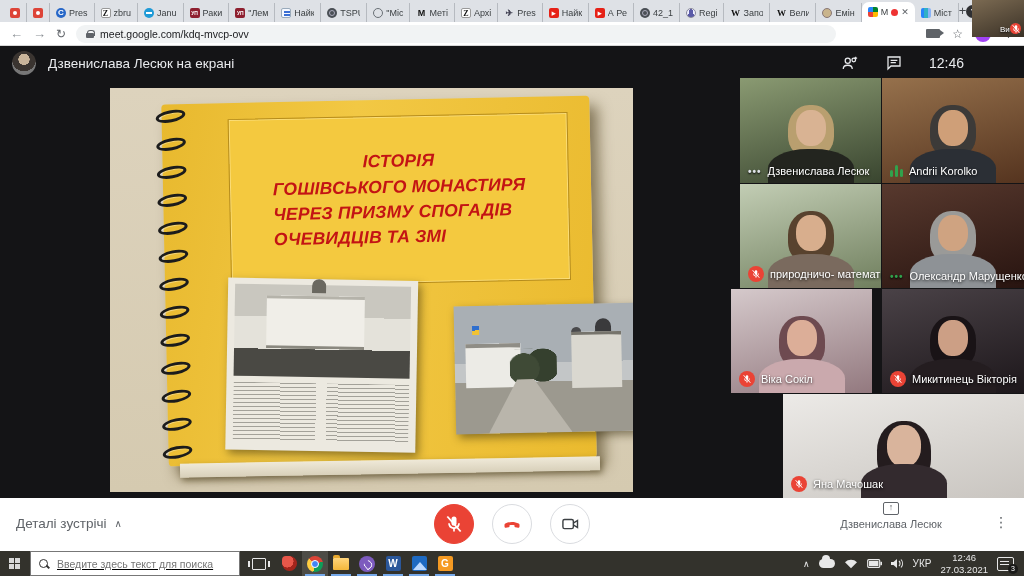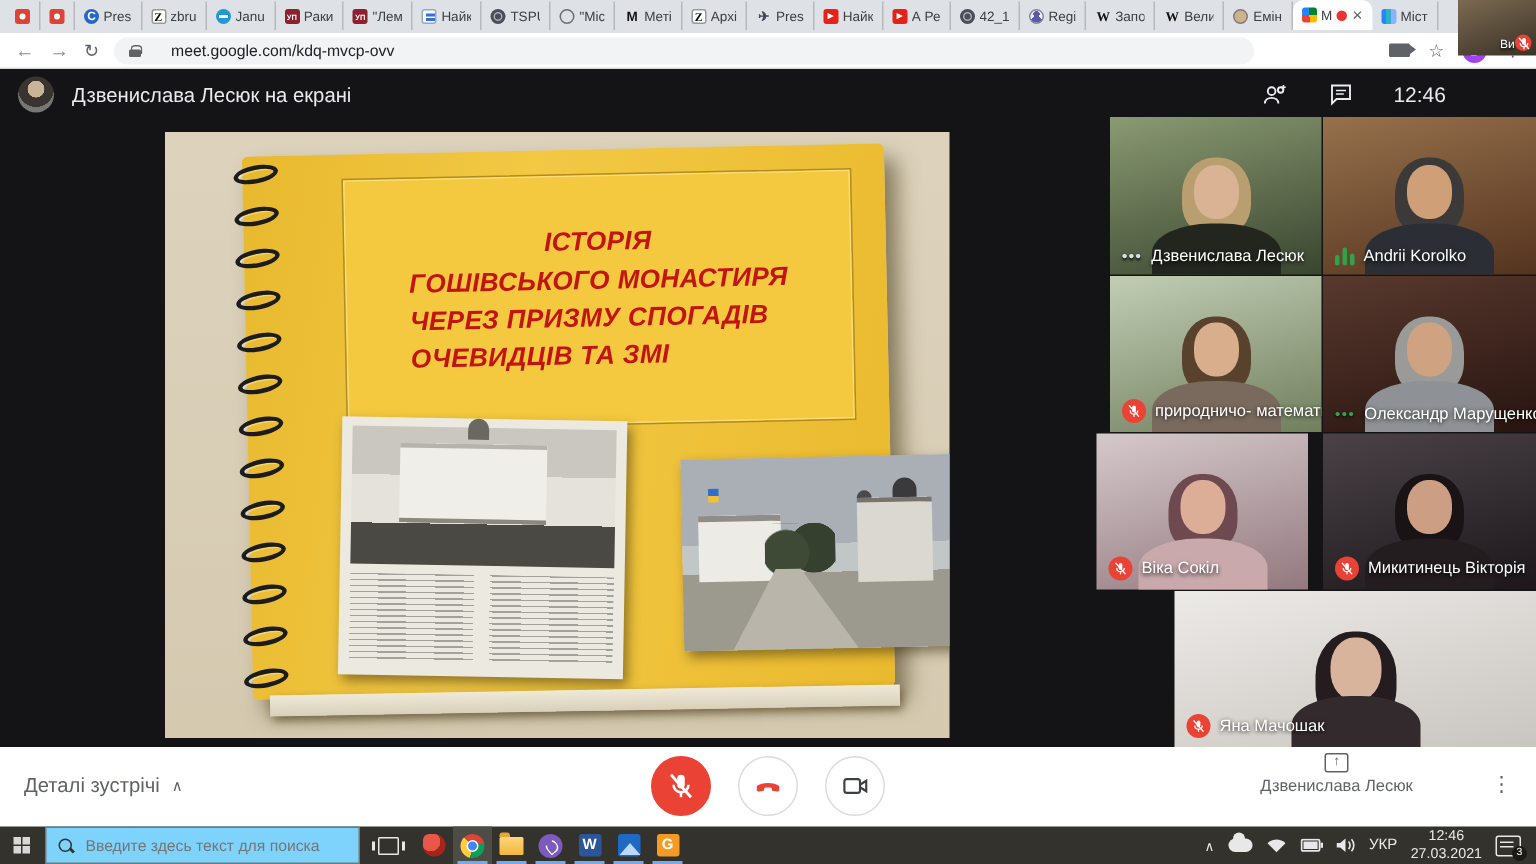--- a/index.html
+++ b/index.html
@@ -1,21 +1,21 @@
 <!DOCTYPE html>
 <html><head>
 <meta charset="utf-8">
 <style>
   * { margin:0; padding:0; box-sizing:border-box; }
   html,body { width:1024px; height:576px; }
   body { font-family:"Liberation Sans", sans-serif; overflow:hidden; background:#000; }
   #app { position:relative; width:1024px; height:576px; background:#18181a; }
 
   
-  .tabbar { position:absolute; left:0; top:0; width:1024px; height:22px; background:#dee1e6; display:flex; align-items:flex-start;flex-direction:column; }
+  .tabbar { position:absolute; left:0; top:0; width:1024px; height:22px; background:#dee1e6; display:flex; align-items:center; }
   .tabs { display:flex; align-items:flex-end; height:22px; padding-left:4px; }
   .tab { position:relative; display:flex; align-items:center; gap:3px; height:19px; padding:0 6px; font-size:9px; color:#3c4043; border-right:1px solid #b6bac0; max-width:46px; cursor:default; }
   .tab .tlabel { white-space:nowrap; overflow:hidden; max-width:22px; }
   .tab.active { background:#fff; border-radius:7px 7px 0 0; border-right:none; max-width:70px; height:20px; }
   .ti { width:10px; height:10px; flex:none; border-radius:2px; position:relative; font-size:8px; line-height:10px; text-align:center; font-weight:bold; }
   .ti-pin { background:#dd4438; border-radius:2px; }
   .ti-pin::after { content:""; position:absolute; left:3px; top:3px; width:4px; height:4px; background:#fff; border-radius:50%; }
   .ti-c { background:#2767c8; border-radius:50%; color:#fff; }
   .ti-c::after { content:"C"; }
   .ti-z { background:#fff; border:1px solid #999; color:#111; }
@@ -45,21 +45,21 @@
   .tab-close { font-size:9px; color:#5f6368; flex:none; }
   .newtab { width:20px; height:19px; font-size:13px; color:#44474c; text-align:center; line-height:18px; }
   .tabbar-right { margin-left:auto; display:flex; align-items:center; gap:14px; padding-right:12px; height:22px; }
   .tabsearch { width:13px; height:13px; border-radius:50%; background:#2f3033; color:#fff; font-size:8px; text-align:center; line-height:12px; }
   .winbtn { font-size:10px; color:#3c4043; line-height:22px; }
 
   
   .urlbar { position:absolute; left:0; top:22px; width:1024px; height:24px; background:#fff; display:flex; align-items:center; gap:10px; padding:0 10px; border-bottom:1px solid #d7d7d7; }
   .navic { color:#8a8f94; font-size:13px; }
   .navic.reload { color:#5f6368; font-size:12px; }
-  .omnibox { flex:0 0 760px; height:18px; background:#f1f3f4; border-radius:9px; display:flex; align-items:center; gap:20px; padding:0 10px; }
+  .omnibox { flex:0 0 760px; height:18px; background:#f1f3f4; border-radius:9px; display:flex; align-items:center; gap:6px; padding:0 10px; }
   .lock { width:8px; height:8px; flex:none; position:relative; }
   .lock::before { content:""; position:absolute; left:1px; top:0; width:6px; height:5px; border:1.4px solid #5f6368; border-bottom:none; border-radius:3px 3px 0 0; }
   .lock::after { content:""; position:absolute; left:0; top:3px; width:8px; height:5px; background:#5f6368; border-radius:1px; }
   .url-text { font-size:10.5px; color:#202124; }
   .urlbar-right { margin-left:auto; display:flex; align-items:center; gap:12px; }
   .cam-ic { width:14px; height:9px; background:#5f6368; border-radius:1px; position:relative; }
   .cam-ic::after { content:""; position:absolute; right:-4px; top:1px; border-left:4px solid #5f6368; border-top:3px solid transparent; border-bottom:3px solid transparent; }
   .star-ic { color:#5f6368; font-size:12px; }
   .avatar-b { width:16px; height:16px; border-radius:50%; background:#a142f4; color:#fff; font-size:9px; text-align:center; line-height:16px; }
   .dots-v { color:#5f6368; font-size:11px; letter-spacing:0; }
@@ -131,21 +131,21 @@
   .presenting { position:absolute; right:48px; top:4px; width:170px; text-align:center; color:#5f6368; font-size:11px; line-height:1.35; }
   .present-ic { width:16px; height:13px; margin:0 auto 2px; border:1.6px solid #5f6368; border-radius:2px; position:relative; }
   .present-ic::after { content:"↑"; position:absolute; left:0; right:0; top:-2px; font-size:9px; color:#5f6368; text-align:center; }
   .footer-dots { position:absolute; right:16px; top:16px; color:#5f6368; font-size:14px; }
 
   
   .taskbar { position:absolute; left:0; top:551px; width:1024px; height:25px; background:#33322c; display:flex; align-items:center; }
   .startbtn { width:30px; height:25px; display:flex; align-items:center; justify-content:center; }
   .winlogo { width:12px; height:12px; display:grid; grid-template-columns:5px 5px; grid-template-rows:5px 5px; gap:1.4px; }
   .winlogo i { background:#d8d8d8; display:block; }
-  .searchbox { width:210px; height:25px; background:#7dd3fc; display:flex; align-items:center; gap:8px; padding:0 8px; border:1px solid #777; }
+  .searchbox { width:210px; height:25px; background:#ffffff; display:flex; align-items:center; gap:8px; padding:0 8px; border:1px solid #777;text-decoration:underline; }
   .searchbox input { border:none; outline:none; background:transparent; font-size:10.5px; color:#444; width:170px; font-family:"Liberation Sans",sans-serif; }
   .mag { width:10px; height:10px; position:relative; flex:none; }
   .mag::before { content:""; position:absolute; left:0; top:0; width:7px; height:7px; border:1.4px solid #333; border-radius:50%; }
   .mag::after { content:""; position:absolute; left:7px; top:7px; width:4px; height:1.6px; background:#333; transform:rotate(45deg); }
   .tv-ic { width:14px; height:12px; border:1.4px solid #e8e8e8; border-radius:1px; position:relative; margin:0 10px 0 12px; }
   .tv-ic::before, .tv-ic::after { content:""; position:absolute; top:2px; width:2px; height:6px; background:#e8e8e8; }
   .tv-ic::before { left:-5px; } .tv-ic::after { right:-5px; }
   .tbicon { width:26px; height:25px; display:flex; align-items:center; justify-content:center; position:relative; }
   .tbicon.running::after { content:""; position:absolute; left:3px; right:3px; bottom:0; height:2px; background:#76a9ea; }
   .tbicon.activeapp { background:#4d4c46; }

